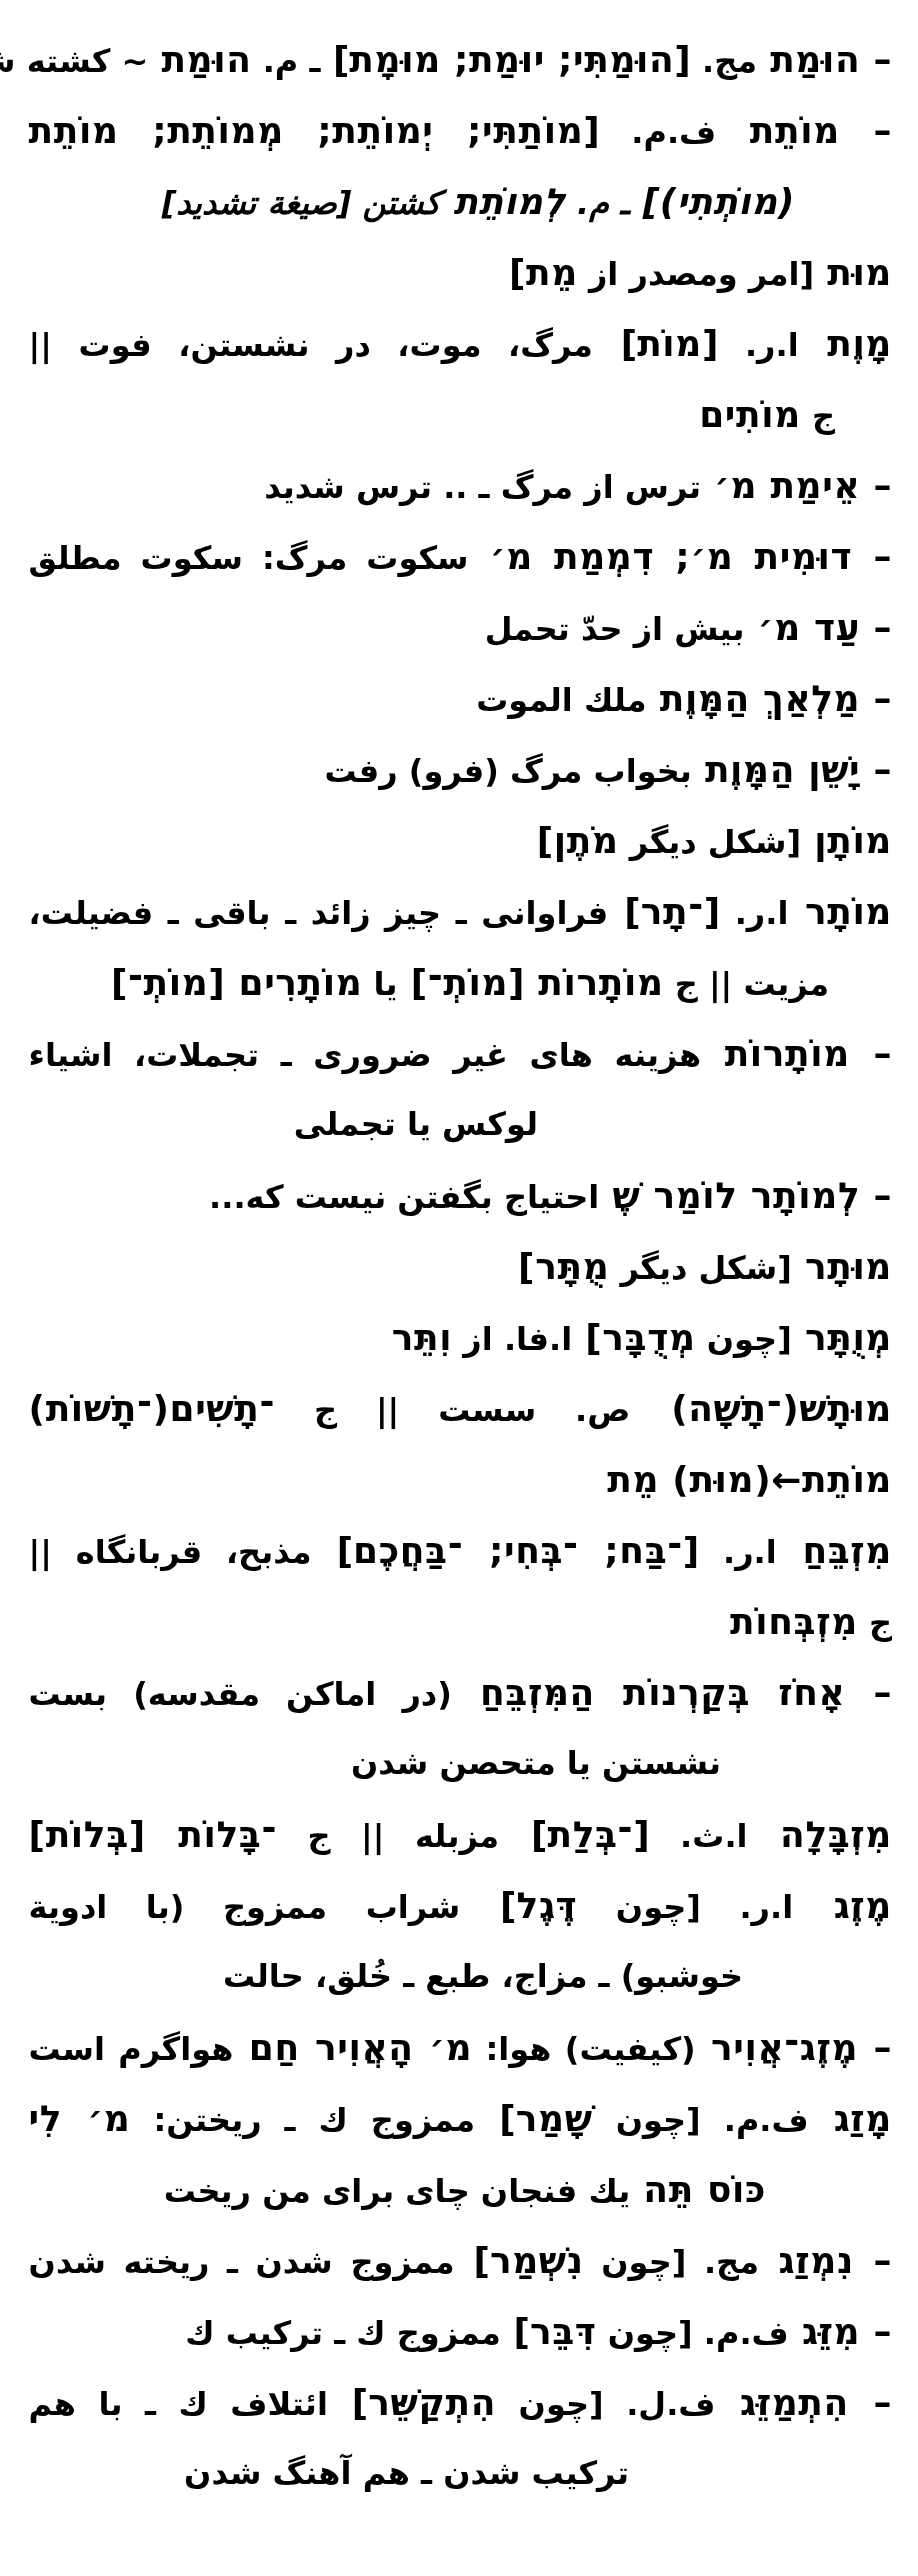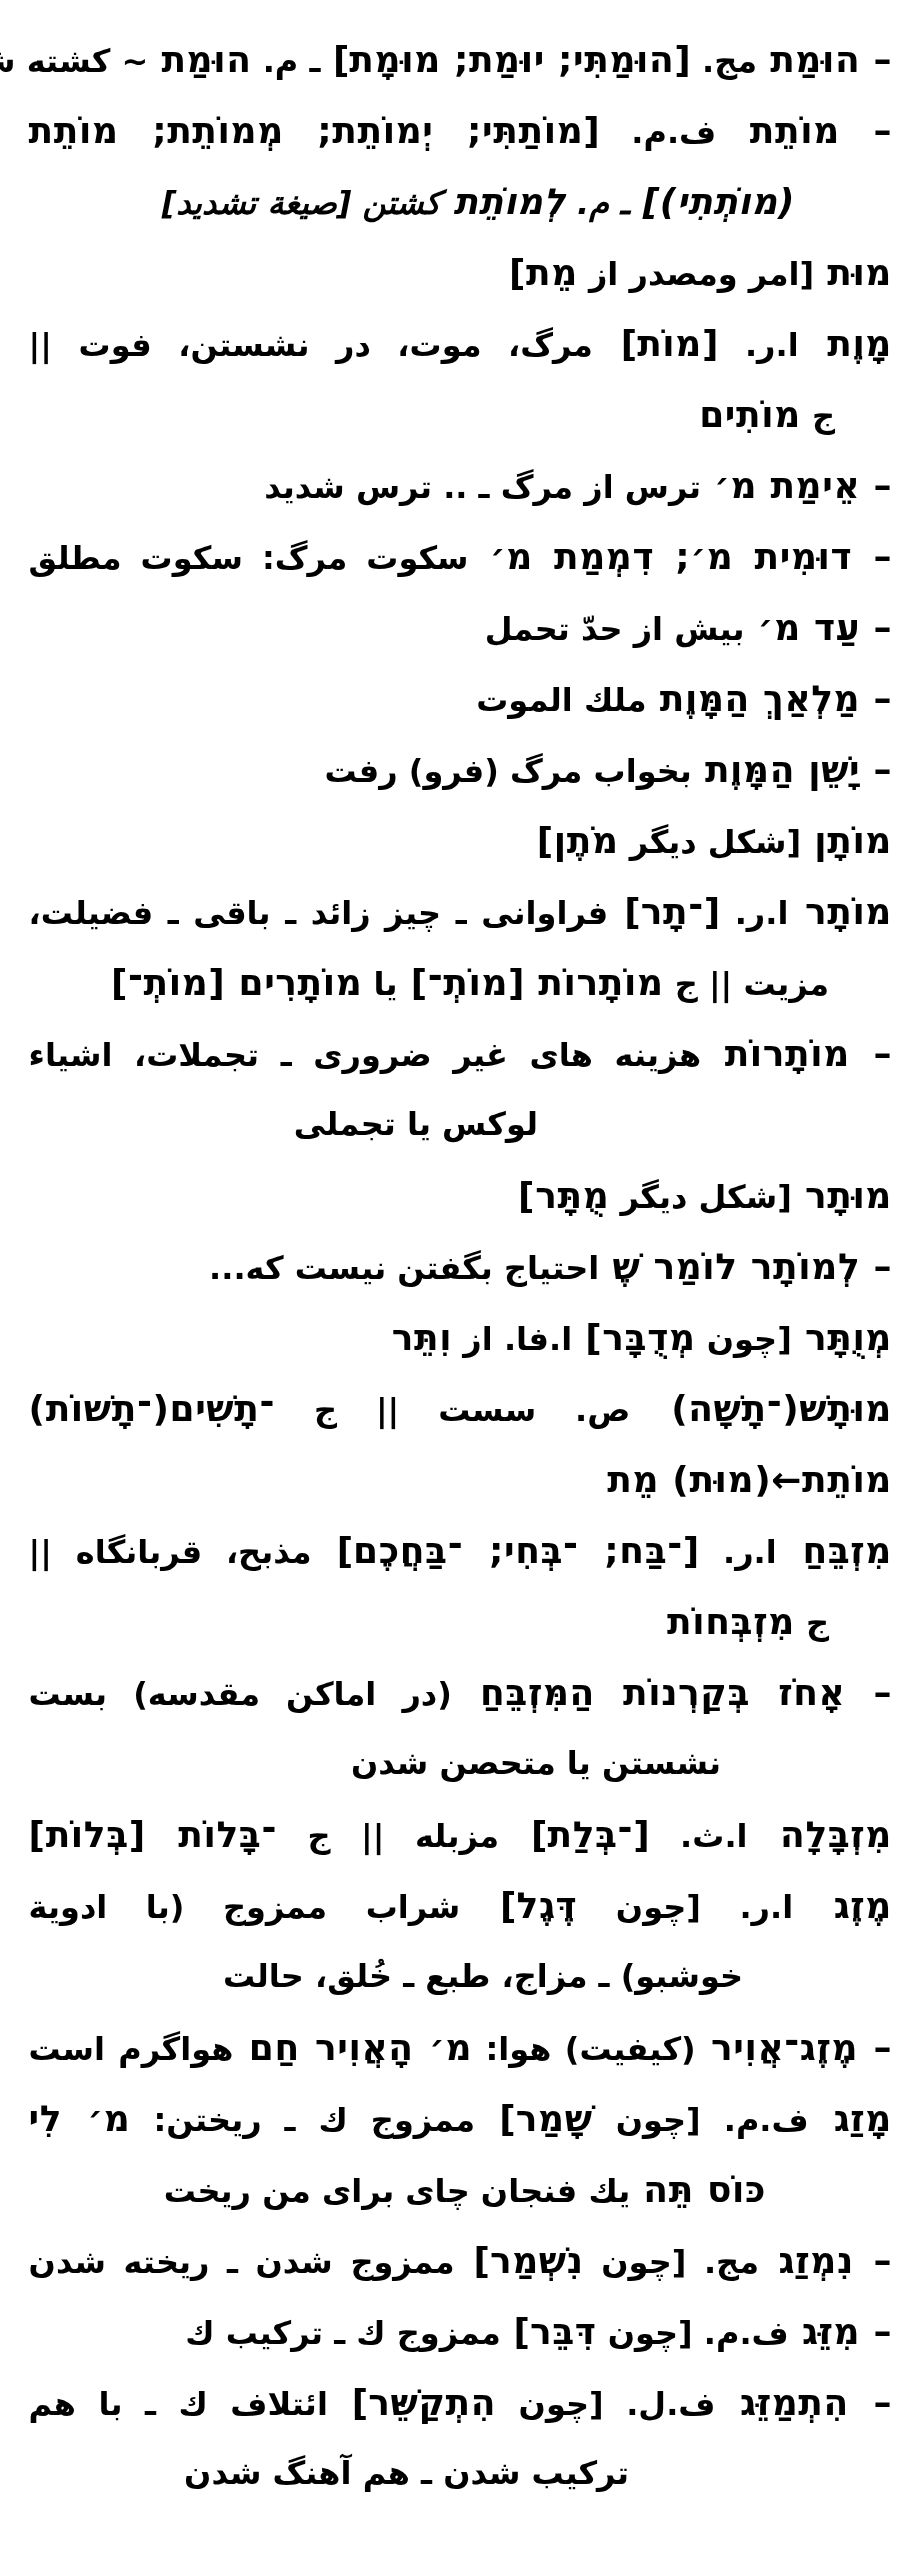--- a/index.html
+++ b/index.html
@@ -58,27 +58,27 @@
     <div class="line"><span class="he">– אֵימַת מ׳ </span><span class="fa">ترس از مرگ ـ .. ترس شديد</span></div>
     <div class="line j"><span class="he">– דוּמִית מ׳; דִמְמַת מ׳ </span><span class="fa">سكوت مرگ: سكوت مطلق</span></div>
     <div class="line"><span class="he">– עַד מ׳ </span><span class="fa">بيش از حدّ تحمل</span></div>
     <div class="line"><span class="he">– מַלְאַךְ הַמָּוֶת </span><span class="fa">ملك الموت</span></div>
     <div class="line"><span class="he">– יָשֵׁן הַמָּוֶת </span><span class="fa">بخواب مرگ (فرو) رفت</span></div>
     <div class="line"><span class="he">מוֹתָן </span><span class="fa">[شكل ديگر </span><span class="he">מֹתֶן]</span></div>
     <div class="line j"><span class="he">מוֹתָר </span><span class="fa">ا.ر. </span><span class="he">[־תָר] </span><span class="fa">فراوانى ـ چيز زائد ـ باقى ـ فضيلت،</span></div>
     <div class="line" style="margin-right: 63px;"><span class="fa">مزيت || ج </span><span class="he">מוֹתָרוֹת [מוֹתְ־] </span><span class="fa">يا </span><span class="he">מוֹתָרִים [מוֹתְ־]</span></div>
     <div class="line j"><span class="he">– מוֹתָרוֹת </span><span class="fa">هزينه هاى غير ضرورى ـ تجملات، اشياء</span></div>
     <div class="line" style="margin-right: 354px;"><span class="fa">لوكس يا تجملى</span></div>
+    <div class="line"><span class="he">– לְמוֹתָר לוֹמַר שֶׁ </span><span class="fa">احتياج بگفتن نيست كه...</span></div>
     <div class="line"><span class="he">מוּתָר </span><span class="fa">[شكل ديگر </span><span class="he">מֻתָּר]</span></div>
-    <div class="line"><span class="he">– לְמוֹתָר לוֹמַר שֶׁ </span><span class="fa">احتياج بگفتن نيست كه...</span></div>
     <div class="line"><span class="he">מְוֻתָּר </span><span class="fa">[چون </span><span class="he">מְדֻבָּר] </span><span class="fa">ا.فا. از </span><span class="he">וִתֵּר</span></div>
     <div class="line j"><span class="he">מוּתָשׁ(־תָשָׁה) </span><span class="fa">ص. سست || ج </span><span class="he">־תָשִׁים(־תָשׁוֹת)</span></div>
     <div class="line"><span class="he">מוֹתֵת←(מוּת) מֵת</span></div>
     <div class="line j"><span class="he">מִזְבֵּחַ </span><span class="fa">ا.ر. </span><span class="he">[־בַּח; ־בְּחִי; ־בַּחֲכֶם] </span><span class="fa">مذبح، قربانگاه ||</span></div>
-    <div class="line" style="margin-right: 63px;"><span class="fa">ج </span><span class="he">מִזְבְּחוֹת</span></div>
+    <div class="line" style=""><span class="fa">ج </span><span class="he">מִזְבְּחוֹת</span></div>
     <div class="line j"><span class="he">– אָחֹז בְּקַרְנוֹת הַמִּזְבֵּחַ </span><span class="fa">(در اماكن مقدسه) بست</span></div>
     <div class="line" style="margin-right: 171px;"><span class="fa">نشستن يا متحصن شدن</span></div>
     <div class="line j"><span class="he">מִזְבָּלָה </span><span class="fa">ا.ث. </span><span class="he">[־בְּלַת] </span><span class="fa">مزبله || ج </span><span class="he">־בָּלוֹת [בְּלוֹת]</span></div>
     <div class="line j"><span class="he">מֶזֶג </span><span class="fa">ا.ر. [چون </span><span class="he">דֶּגֶל] </span><span class="fa">شراب ممزوج (با ادوية</span></div>
     <div class="line" style="margin-right: 149px;"><span class="fa">خوشبو) ـ مزاج، طبع ـ خُلق، حالت</span></div>
     <div class="line j"><span class="he">– מֶזֶג־אֲוִיר </span><span class="fa">(كيفيت) هوا: </span><span class="he">מ׳ הָאֲוִיר חַם </span><span class="fa">هواگرم است</span></div>
     <div class="line j"><span class="he">מָזַג </span><span class="fa">ف.م. [چون </span><span class="he">שָׁמַר] </span><span class="fa">ممزوج ك ـ ريختن: </span><span class="he">מ׳ לִי</span></div>
     <div class="line" style="margin-right: 126px;"><span class="he">כּוֹס תֵּה </span><span class="fa">يك فنجان چاى براى من ريخت</span></div>
     <div class="line j"><span class="he">– נִמְזַג </span><span class="fa">مج. [چون </span><span class="he">נִשְׁמַר] </span><span class="fa">ممزوج شدن ـ ريخته شدن</span></div>
     <div class="line"><span class="he">– מִזֵּג </span><span class="fa">ف.م. [چون </span><span class="he">דִּבֵּר] </span><span class="fa">ممزوج ك ـ تركيب ك</span></div>

